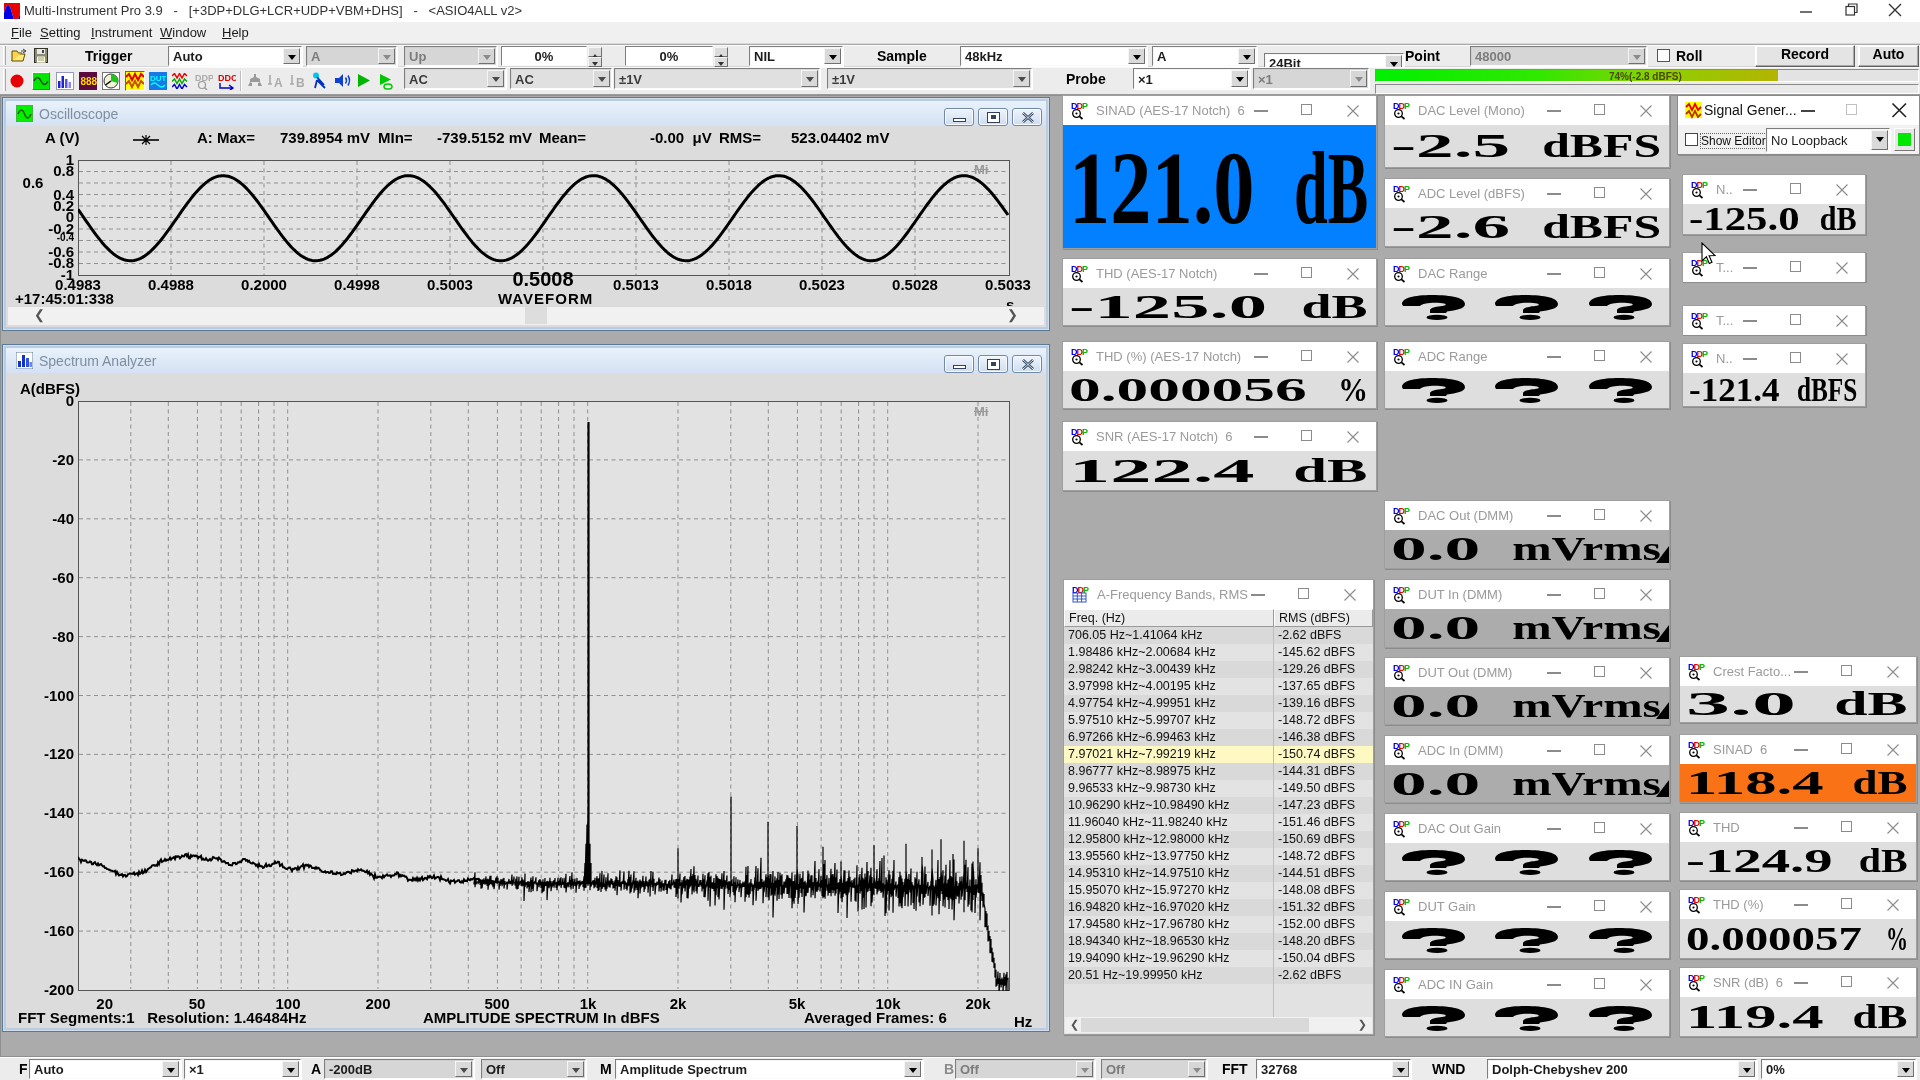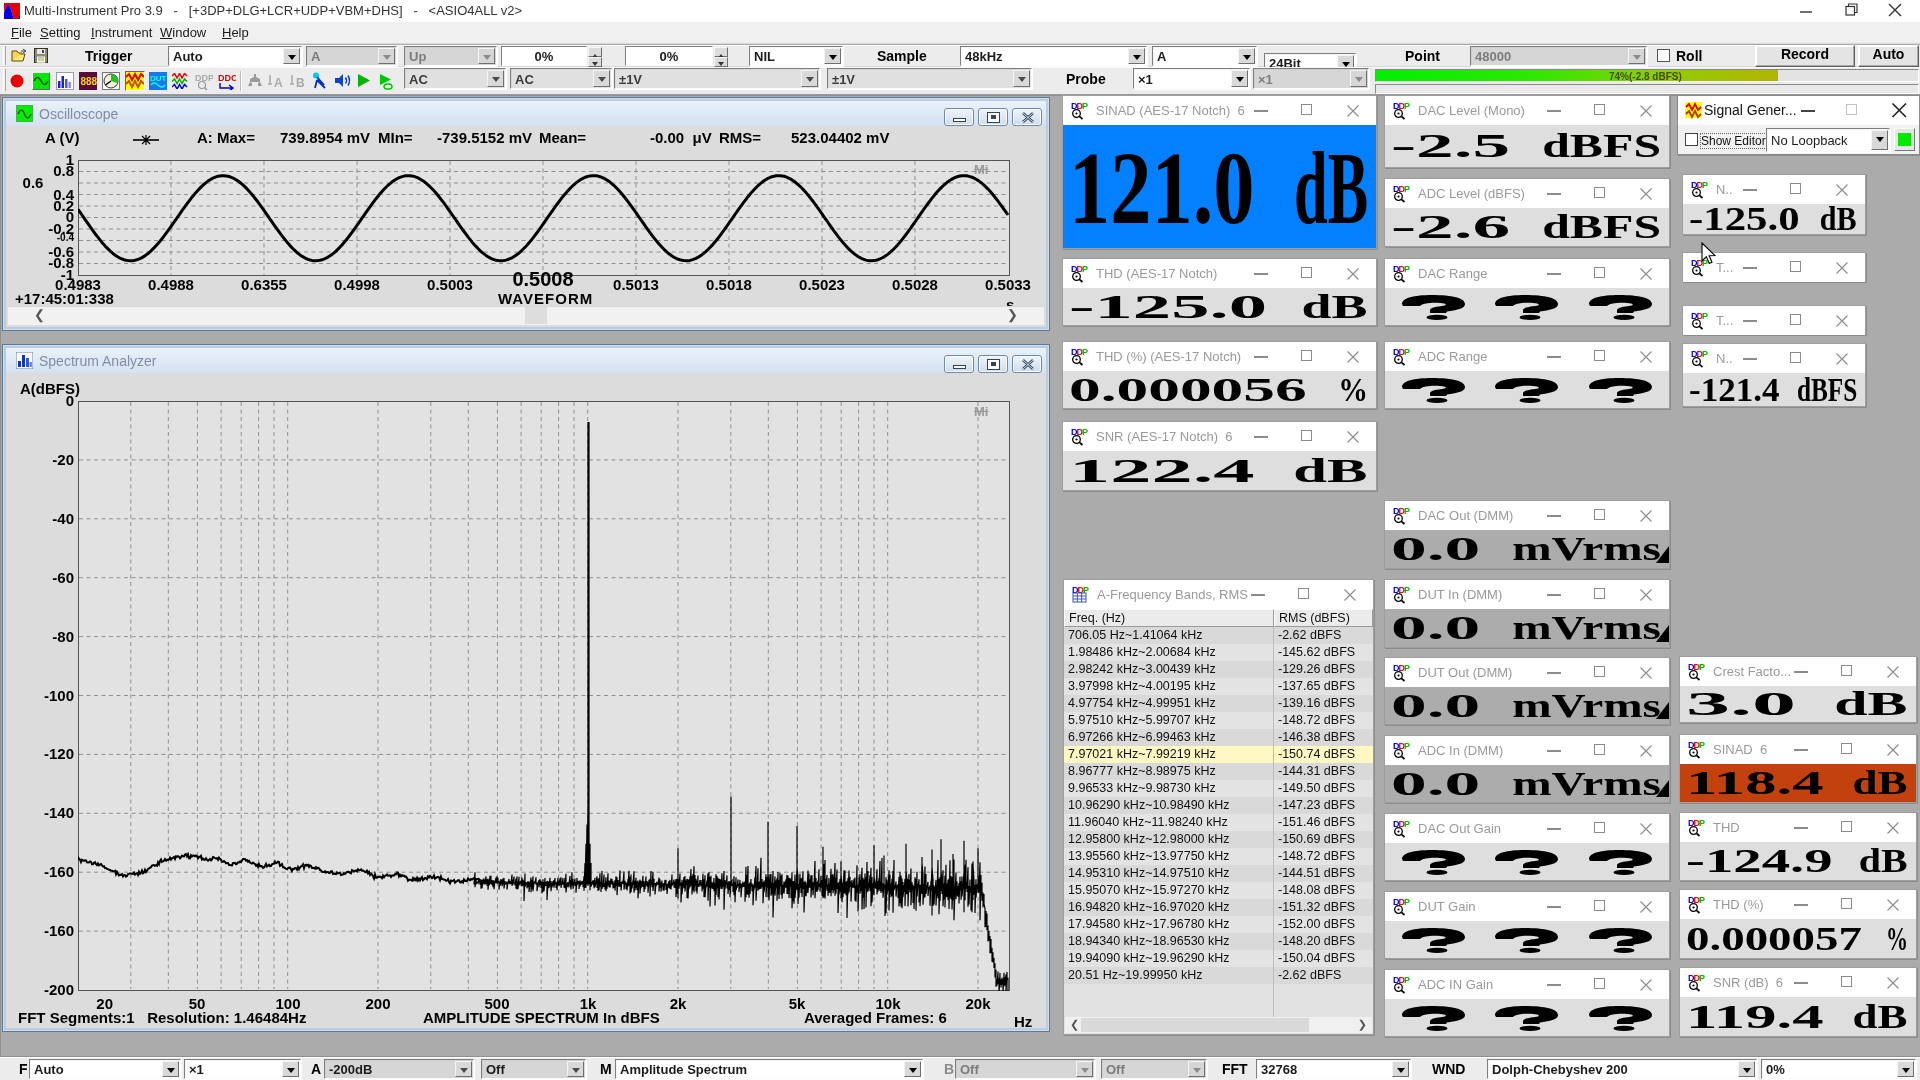--- a/index.html
+++ b/index.html
@@ -131,21 +131,21 @@
       </div>
   <span class="tblab" style="left:877px;top:3px">Sample</span>
   <div class="cb" style="left:960px;top:1px;width:187px">
         <span class="tx">48kHz</span>
         <span class="ar"></span>
       </div>
   <div class="cb" style="left:1152px;top:1px;width:105px">
         <span class="tx">A</span>
         <span class="ar"></span>
       </div>
-  <div class="cb" style="left:1264px;top:8px;width:92px">
+  <div class="cb" style="left:1264px;top:8px;width:140px">
         <span class="tx">24Bit</span>
         <span class="ar"></span>
       </div>
   <span class="tblab" style="left:1405px;top:3px">Point</span>
   <div class="cb dis" style="left:1470px;top:1px;width:177px">
         <span class="tx">48000</span>
         <span class="ar"></span>
       </div>
   <div class="abs" style="left:1657px;top:4px;width:13px;height:13px;background:#fff;border:1px solid #555"></div>
   <span class="tblab" style="left:1676px;top:3px">Roll</span>
@@ -336,21 +336,21 @@
     <span class="abs" style="left:14px;top:60px;width:54px;text-align:right;font-weight:bold;font-size:15px">0.4</span>
     <span class="abs" style="left:14px;top:71px;width:54px;text-align:right;font-weight:bold;font-size:15px">0.2</span>
     <span class="abs" style="left:14px;top:82px;width:54px;text-align:right;font-weight:bold;font-size:15px">0</span>
     <span class="abs" style="left:14px;top:94px;width:54px;text-align:right;font-weight:bold;font-size:15px">-0.2</span>
     <span class="abs" style="left:14px;top:106px;width:54px;text-align:right;font-weight:bold;font-size:10px">-0.4</span>
     <span class="abs" style="left:14px;top:117px;width:54px;text-align:right;font-weight:bold;font-size:15px">-0.6</span>
     <span class="abs" style="left:14px;top:128px;width:54px;text-align:right;font-weight:bold;font-size:15px">-0.8</span>
     <span class="abs" style="left:14px;top:140px;width:54px;text-align:right;font-weight:bold;font-size:15px">-1</span>
     <span class="abs" style="left:37px;top:150px;width:70px;text-align:center;font-weight:bold;font-size:15px">0.4983</span>
     <span class="abs" style="left:130px;top:150px;width:70px;text-align:center;font-weight:bold;font-size:15px">0.4988</span>
-    <span class="abs" style="left:223px;top:150px;width:70px;text-align:center;font-weight:bold;font-size:15px">0.6355</span>
+    <span class="abs" style="left:223px;top:150px;width:70px;text-align:center;font-weight:bold;font-size:15px">0.2000</span>
     <span class="abs" style="left:316px;top:150px;width:70px;text-align:center;font-weight:bold;font-size:15px">0.4998</span>
     <span class="abs" style="left:409px;top:150px;width:70px;text-align:center;font-weight:bold;font-size:15px">0.5003</span>
     <span class="abs" style="left:502px;top:142px;width:70px;text-align:center;font-weight:bold;font-size:20px">0.5008</span>
     <span class="abs" style="left:595px;top:150px;width:70px;text-align:center;font-weight:bold;font-size:15px">0.5013</span>
     <span class="abs" style="left:688px;top:150px;width:70px;text-align:center;font-weight:bold;font-size:15px">0.5018</span>
     <span class="abs" style="left:781px;top:150px;width:70px;text-align:center;font-weight:bold;font-size:15px">0.5023</span>
     <span class="abs" style="left:874px;top:150px;width:70px;text-align:center;font-weight:bold;font-size:15px">0.5028</span>
     <span class="abs" style="left:967px;top:150px;width:70px;text-align:center;font-weight:bold;font-size:15px">0.5033</span>
     <span class="abs" style="left:9px;top:164px;font-weight:bold;font-size:15px">+17:45:01:338</span>
     <span class="abs" style="left:492px;top:164px;font-weight:bold;font-size:15px;letter-spacing:1px">WAVEFORM</span>
@@ -842,21 +842,21 @@
             <line x1="8.4" y1="15.4" x2="11.5" y2="18" stroke="#000" stroke-width="1.7"></line>
             <circle cx="5.5" cy="12.5" r="1.1" fill="#000"></circle>
           </svg>
           <span class="ti" style="font-size:13px">SINAD&nbsp;&nbsp;6</span>
           <div class="mm" style="left:114px;top:14px"></div>
           <div class="mx" style="left:161px;top:8px"></div>
           <svg class="abs" style="left:205px;top:7px" width="16" height="16">
             <path d="M2.5 2.5 L13.5 13.5 M13.5 2.5 L2.5 13.5" stroke="#8b8b8b" stroke-width="1.1"></path>
           </svg>
         </div>
-<div class="dc" style="background:#c2410c">
+<div class="dc" style="background:#f97316">
 <span class="abs" style="left:6px;top:50%;transform:translateY(-50%) scaleX(1.843);transform-origin:left center;font-size:34px;white-space:pre">118.4</span>
 <span class="abs" style="right:8px;top:50%;transform:translateY(-50%) scaleX(1.322);transform-origin:right center;font-size:34px;white-space:pre">dB</span>
 </div>
 </div>
 <div class="ddp" style="left:1679px;top:717px;width:238px;height:69px">
 <div class="dt">
           <svg class="dicon" style="left:8px;top:5px" width="19" height="19">
             <text y="8" font-family="Liberation Sans" font-size="9" font-weight="bold"><tspan x="0" fill="#0000ee">D</tspan><tspan x="5.5" fill="#ee0000">D</tspan><tspan x="11" fill="#00bb00">P</tspan></text>
             <circle cx="5.5" cy="12.5" r="3.8" fill="none" stroke="#000" stroke-width="1.3"></circle>
             <line x1="8.4" y1="15.4" x2="11.5" y2="18" stroke="#000" stroke-width="1.7"></line>

